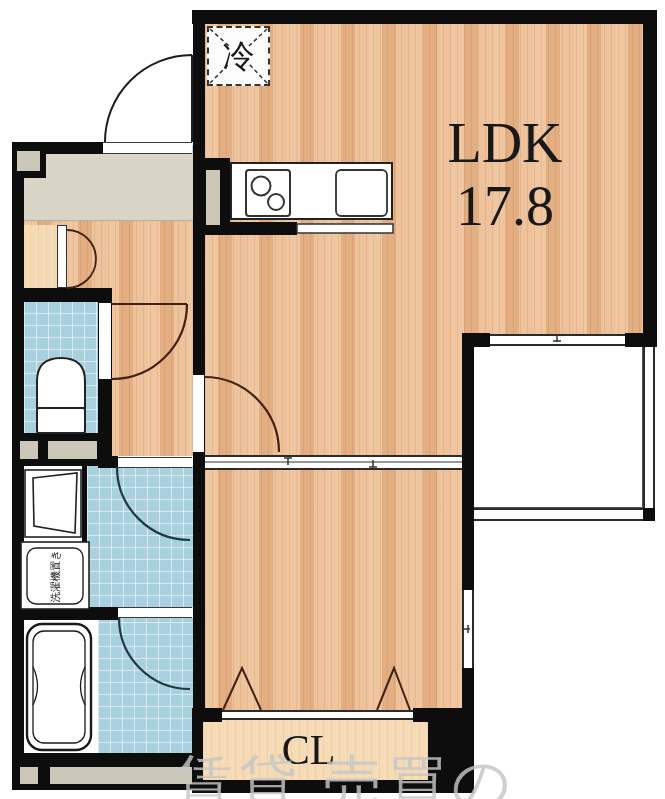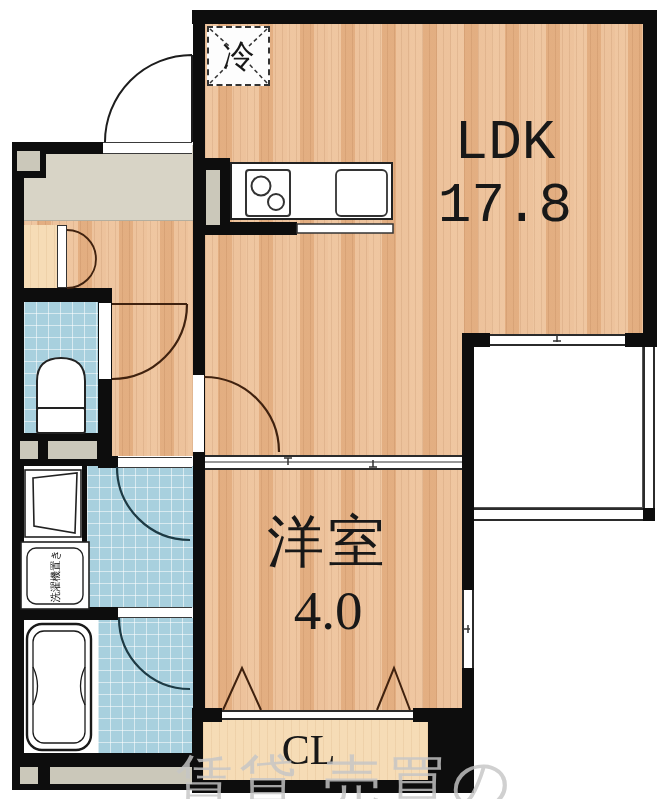--- a/index.html
+++ b/index.html
@@ -130,27 +130,23 @@
     <rect x="37" y="408" width="48" height="25" rx="2" fill="#fff" stroke="#222" stroke-width="2"></rect>
 
     <path d="M205,462 H462" stroke="#333" stroke-width="1.2"></path>
     <path d="M284,458 h8 M288,458 v7 M369,467 h8 M373,467 v-7" stroke="#333" stroke-width="1.5"></path>
     <path d="M553,341 h8 M557,335 v7" stroke="#333" stroke-width="1.5"></path>
     <path d="M463,629 h7 M468,625 v8" stroke="#333" stroke-width="1.5"></path>
 
     <path d="M210,29 L229,46 M267,29 L249,46 M210,83 L229,64 M267,83 L249,64" stroke="#333" stroke-width="1.5" stroke-dasharray="4,3" fill="none"></path>
   </svg>
 
-  <div class="lbl room-label" style="left:420px;top:112px;width:170px;line-height:63px;font-size:56px;font-family:Liberation Mono, monospace;">
+  <div class="lbl room-label" style="left:420px;top:112px;width:170px;line-height:63px;font-size:56px;">
     <span>LDK</span><br>
     <span>17.8</span>
-  </div>
-  <div class="lbl room-label" style="left:233px;top:508px;width:190px;line-height:68px;font-size:57px;">
-    <span style="letter-spacing:4px;">洋室</span><br>
-    <span style="font-size:55px;">4.0</span>
   </div>
   <div class="lbl room-label" style="left:195px;top:724px;width:227px;font-size:42px;line-height:52px;">CL</div>
   <div class="lbl room-label" style="left:207px;top:36px;width:63px;font-size:32px;line-height:40px;">冷</div>
   <div class="lbl" style="left:25px;top:570px;width:60px;height:12px;transform:rotate(-90deg);transform-origin:center;
               font-family:'Liberation Sans','DejaVu Sans',sans-serif;font-size:10.5px;color:#111;text-align:center;line-height:12px;">洗濯機置き</div>
 
   <div id="watermark" style="left:175px;top:744px;font-size:58px;letter-spacing:6px;">賃貸 売買の</div>
 
 </div>
 

